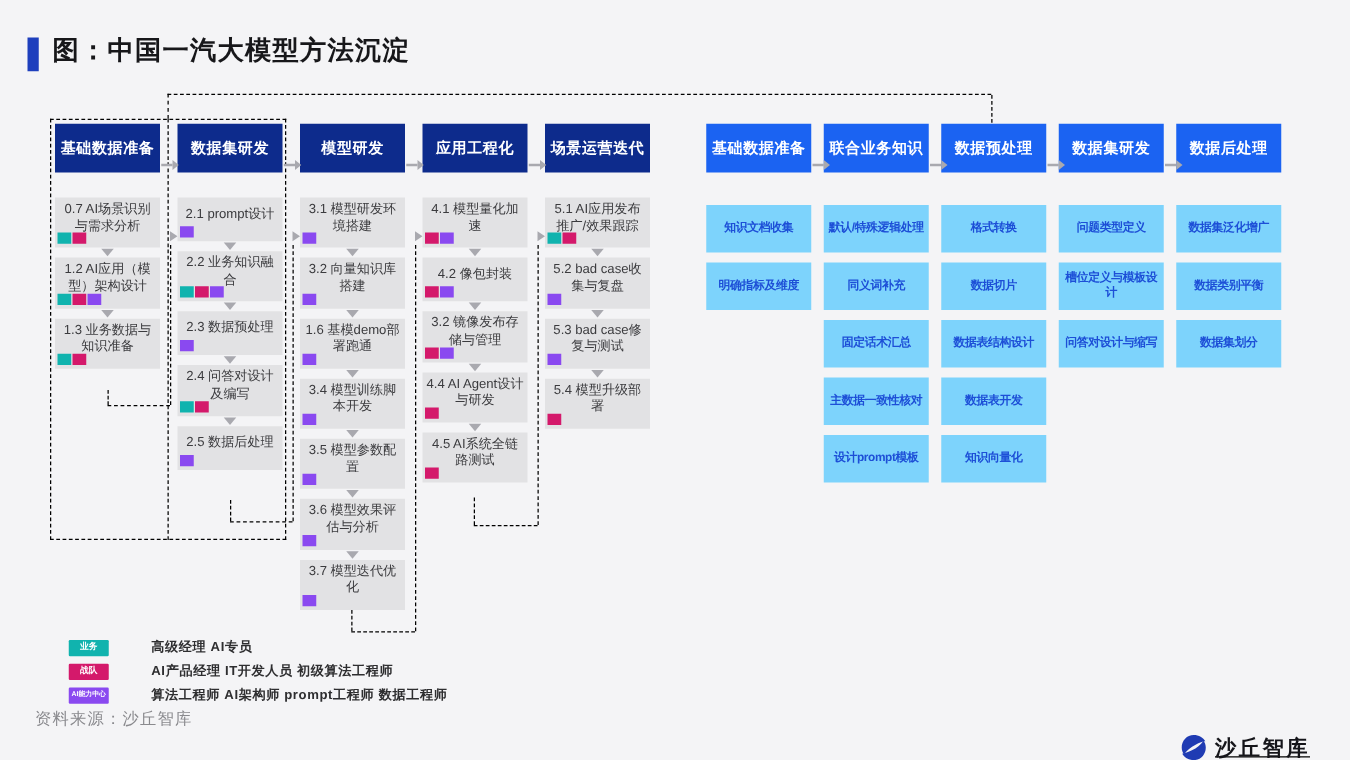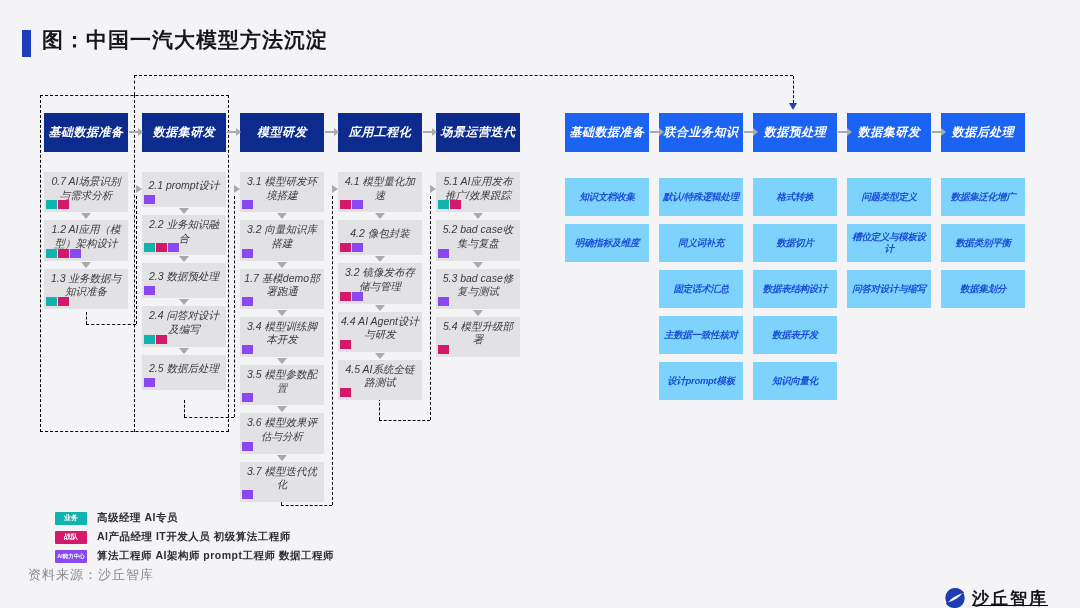--- a/index.html
+++ b/index.html
@@ -5,21 +5,21 @@
   html,body{margin:0;padding:0;background:#f4f4f6;}
   *{box-sizing:border-box;}
   body{font-family:"Liberation Sans","DejaVu Sans",sans-serif;}
   #stage{position:relative;width:1080px;height:608px;background:#f4f4f6;overflow:hidden;}
 
   
   .title-bar{position:absolute;left:22px;top:30px;width:9px;height:27px;background:#1e3fbd;}
   .page-title{position:absolute;left:42px;top:26px;font-size:21px;font-weight:bold;color:#17171a;letter-spacing:1px;}
 
   
-  .col{position:absolute;width:84px;top:113px;font-style:italic;}
+  .col{position:absolute;width:84px;top:99px;}
   .col-head{height:39px;display:flex;align-items:center;justify-content:center;color:#fff;
     font-size:12px;font-weight:bold;text-align:center;line-height:1.1;letter-spacing:0.5px;}
   .col-head.navy{background:#0d2b8c;}
   .col-head.bright{background:#1b63f2;}
   .items{display:flex;flex-direction:column;}
   .items.left-items{margin-top:20px;}
   .items.right-items{margin-top:26px;}
 
   .step{position:relative;background:#e2e2e4;color:#3b3b3e;min-height:35px;
     padding:3px 3px 10px;display:flex;align-items:center;justify-content:center;
@@ -44,21 +44,21 @@
   .dash-b{position:absolute;border-color:#3253c6;}
   .dash-g{position:absolute;border-color:#bfbfc4;}
   .vline{border-left:1px dashed;}
   .hline{border-top:1px dashed;}
   .rect{border:1px dashed;}
   .blue-head{position:absolute;width:0;height:0;border-left:4.5px solid transparent;
     border-right:4.5px solid transparent;border-top:7px solid #2440b8;}
 
   
   .legend{position:absolute;left:55px;top:511px;}
-  .legend-row{display:flex;align-items:center;margin-bottom:5px;}
+  .legend-row{display:flex;align-items:center;margin-bottom:5px;gap:24px;}
   .legend-badge{width:32px;min-height:13px;display:flex;align-items:center;justify-content:center;
     color:#fff;font-size:7px;font-weight:bold;text-align:center;line-height:1.1;border-radius:1px;padding:1px;}
   .legend-badge.small{font-size:5.5px;}
   .legend-label{margin-left:10px;font-size:10.5px;color:#2e2e30;font-weight:bold;letter-spacing:0.5px;}
 
   
   .source{position:absolute;left:28px;top:566px;font-size:13px;color:#8a8a8e;letter-spacing:1px;}
   .brand{position:absolute;right:32px;top:587px;display:flex;align-items:flex-start;text-decoration:underline;}
   .brand-text{font-size:17px;font-weight:bold;color:#15151a;margin-left:6px;letter-spacing:2px;}
 </style>
@@ -180,21 +180,21 @@
           </div>
           <div class="arrow-down"></div>
           <div class="step">
             <span>3.2 向量知识库搭建</span>
             <span class="tags">
               <span class="tag" style="background: rgb(138, 73, 240);"></span>
             </span>
           </div>
           <div class="arrow-down"></div>
           <div class="step">
-            <span>1.7 基模demo部署跑通</span>
+            <span>1.6 基模demo部署跑通</span>
             <span class="tags">
               <span class="tag" style="background: rgb(138, 73, 240);"></span>
             </span>
           </div>
           <div class="arrow-down"></div>
           <div class="step">
             <span>3.4 模型训练脚本开发</span>
             <span class="tags">
               <span class="tag" style="background: rgb(138, 73, 240);"></span>
             </span>

